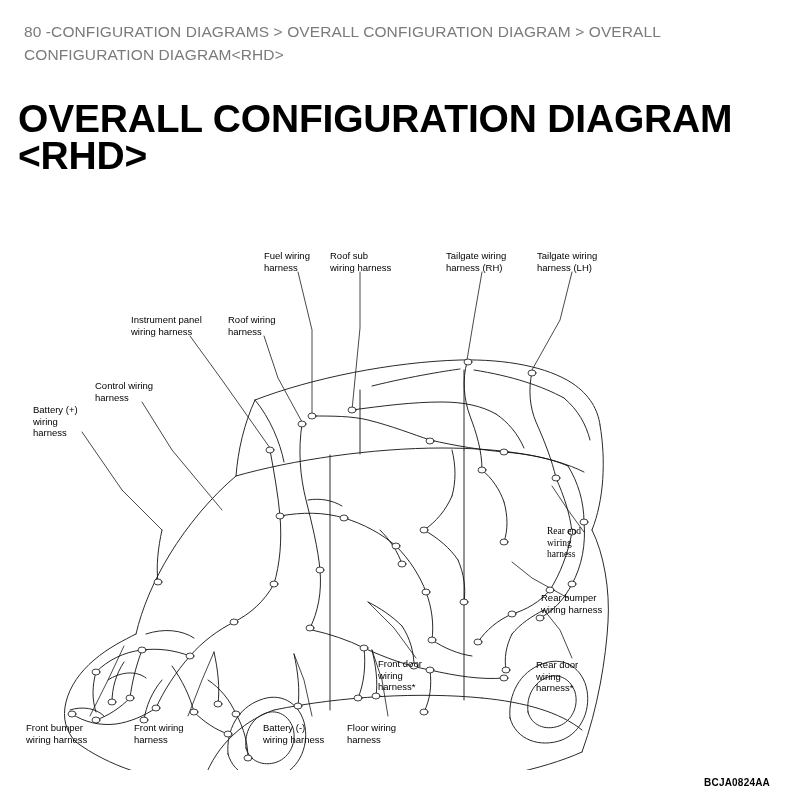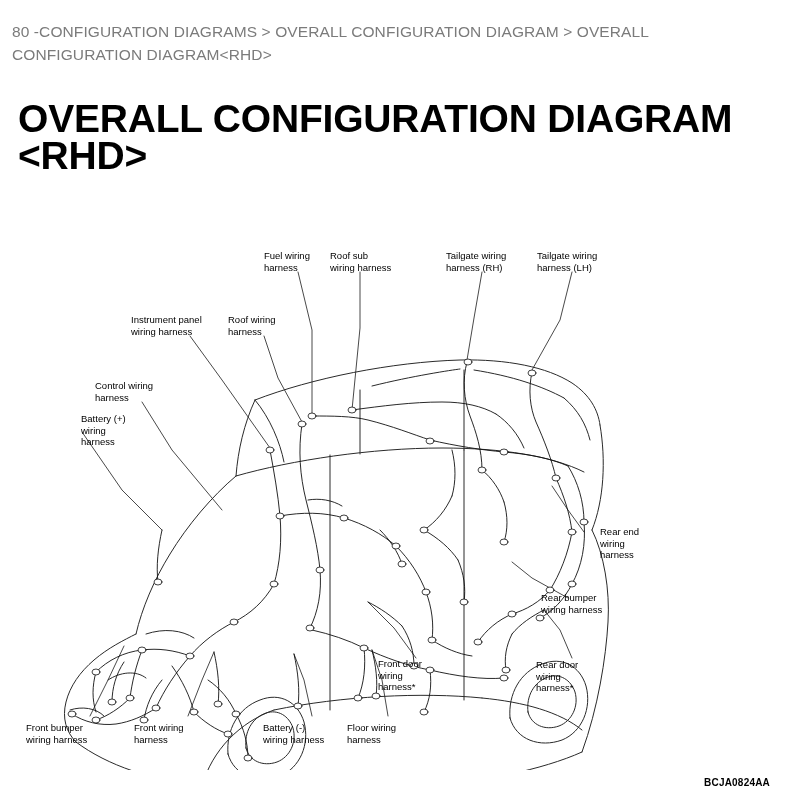--- a/index.html
+++ b/index.html
@@ -16,21 +16,21 @@
     position: relative;
   }
   .page {
     position: absolute;
     left: 0; top: 0;
     width: 802px;
     height: 802px;
   }
   .breadcrumb {
     position: absolute;
-    left: 12px;
+    left: 24px;
     top: 20px;
     width: 760px;
     font-size: 15.5px;
     line-height: 23px;
     color: #7b7b7b;
     letter-spacing: 0.1px;
   }
   .page-title {
     position: absolute;
     left: 18px;
@@ -277,25 +277,25 @@
     <div class="callout" style="left:537px; top:40px;">Tailgate wiring
 harness (LH)</div>
 
     <div class="callout" style="left:131px; top:104px;">Instrument panel
 wiring harness</div>
     <div class="callout" style="left:228px; top:104px;">Roof wiring
 harness</div>
 
     <div class="callout" style="left:95px; top:170px;">Control wiring
 harness</div>
-    <div class="callout" style="left:33px; top:203px;margin-left:48px;">Battery (+)
+    <div class="callout" style="left:33px; top:194px;">Battery (+)
 wiring
 harness</div>
 
-    <div class="callout" style="left:600px; top:316px;">Rear end
+    <div class="callout" style="left:547px; top:316px;font-family:Liberation Serif, serif;">Rear end
 wiring
 harness</div>
     <div class="callout" style="left:541px; top:382px;">Rear bumper
 wiring harness</div>
 
     <div class="callout" style="left:378px; top:448px;">Front door
 wiring
 harness*</div>
     <div class="callout" style="left:536px; top:449px;">Rear door
 wiring

